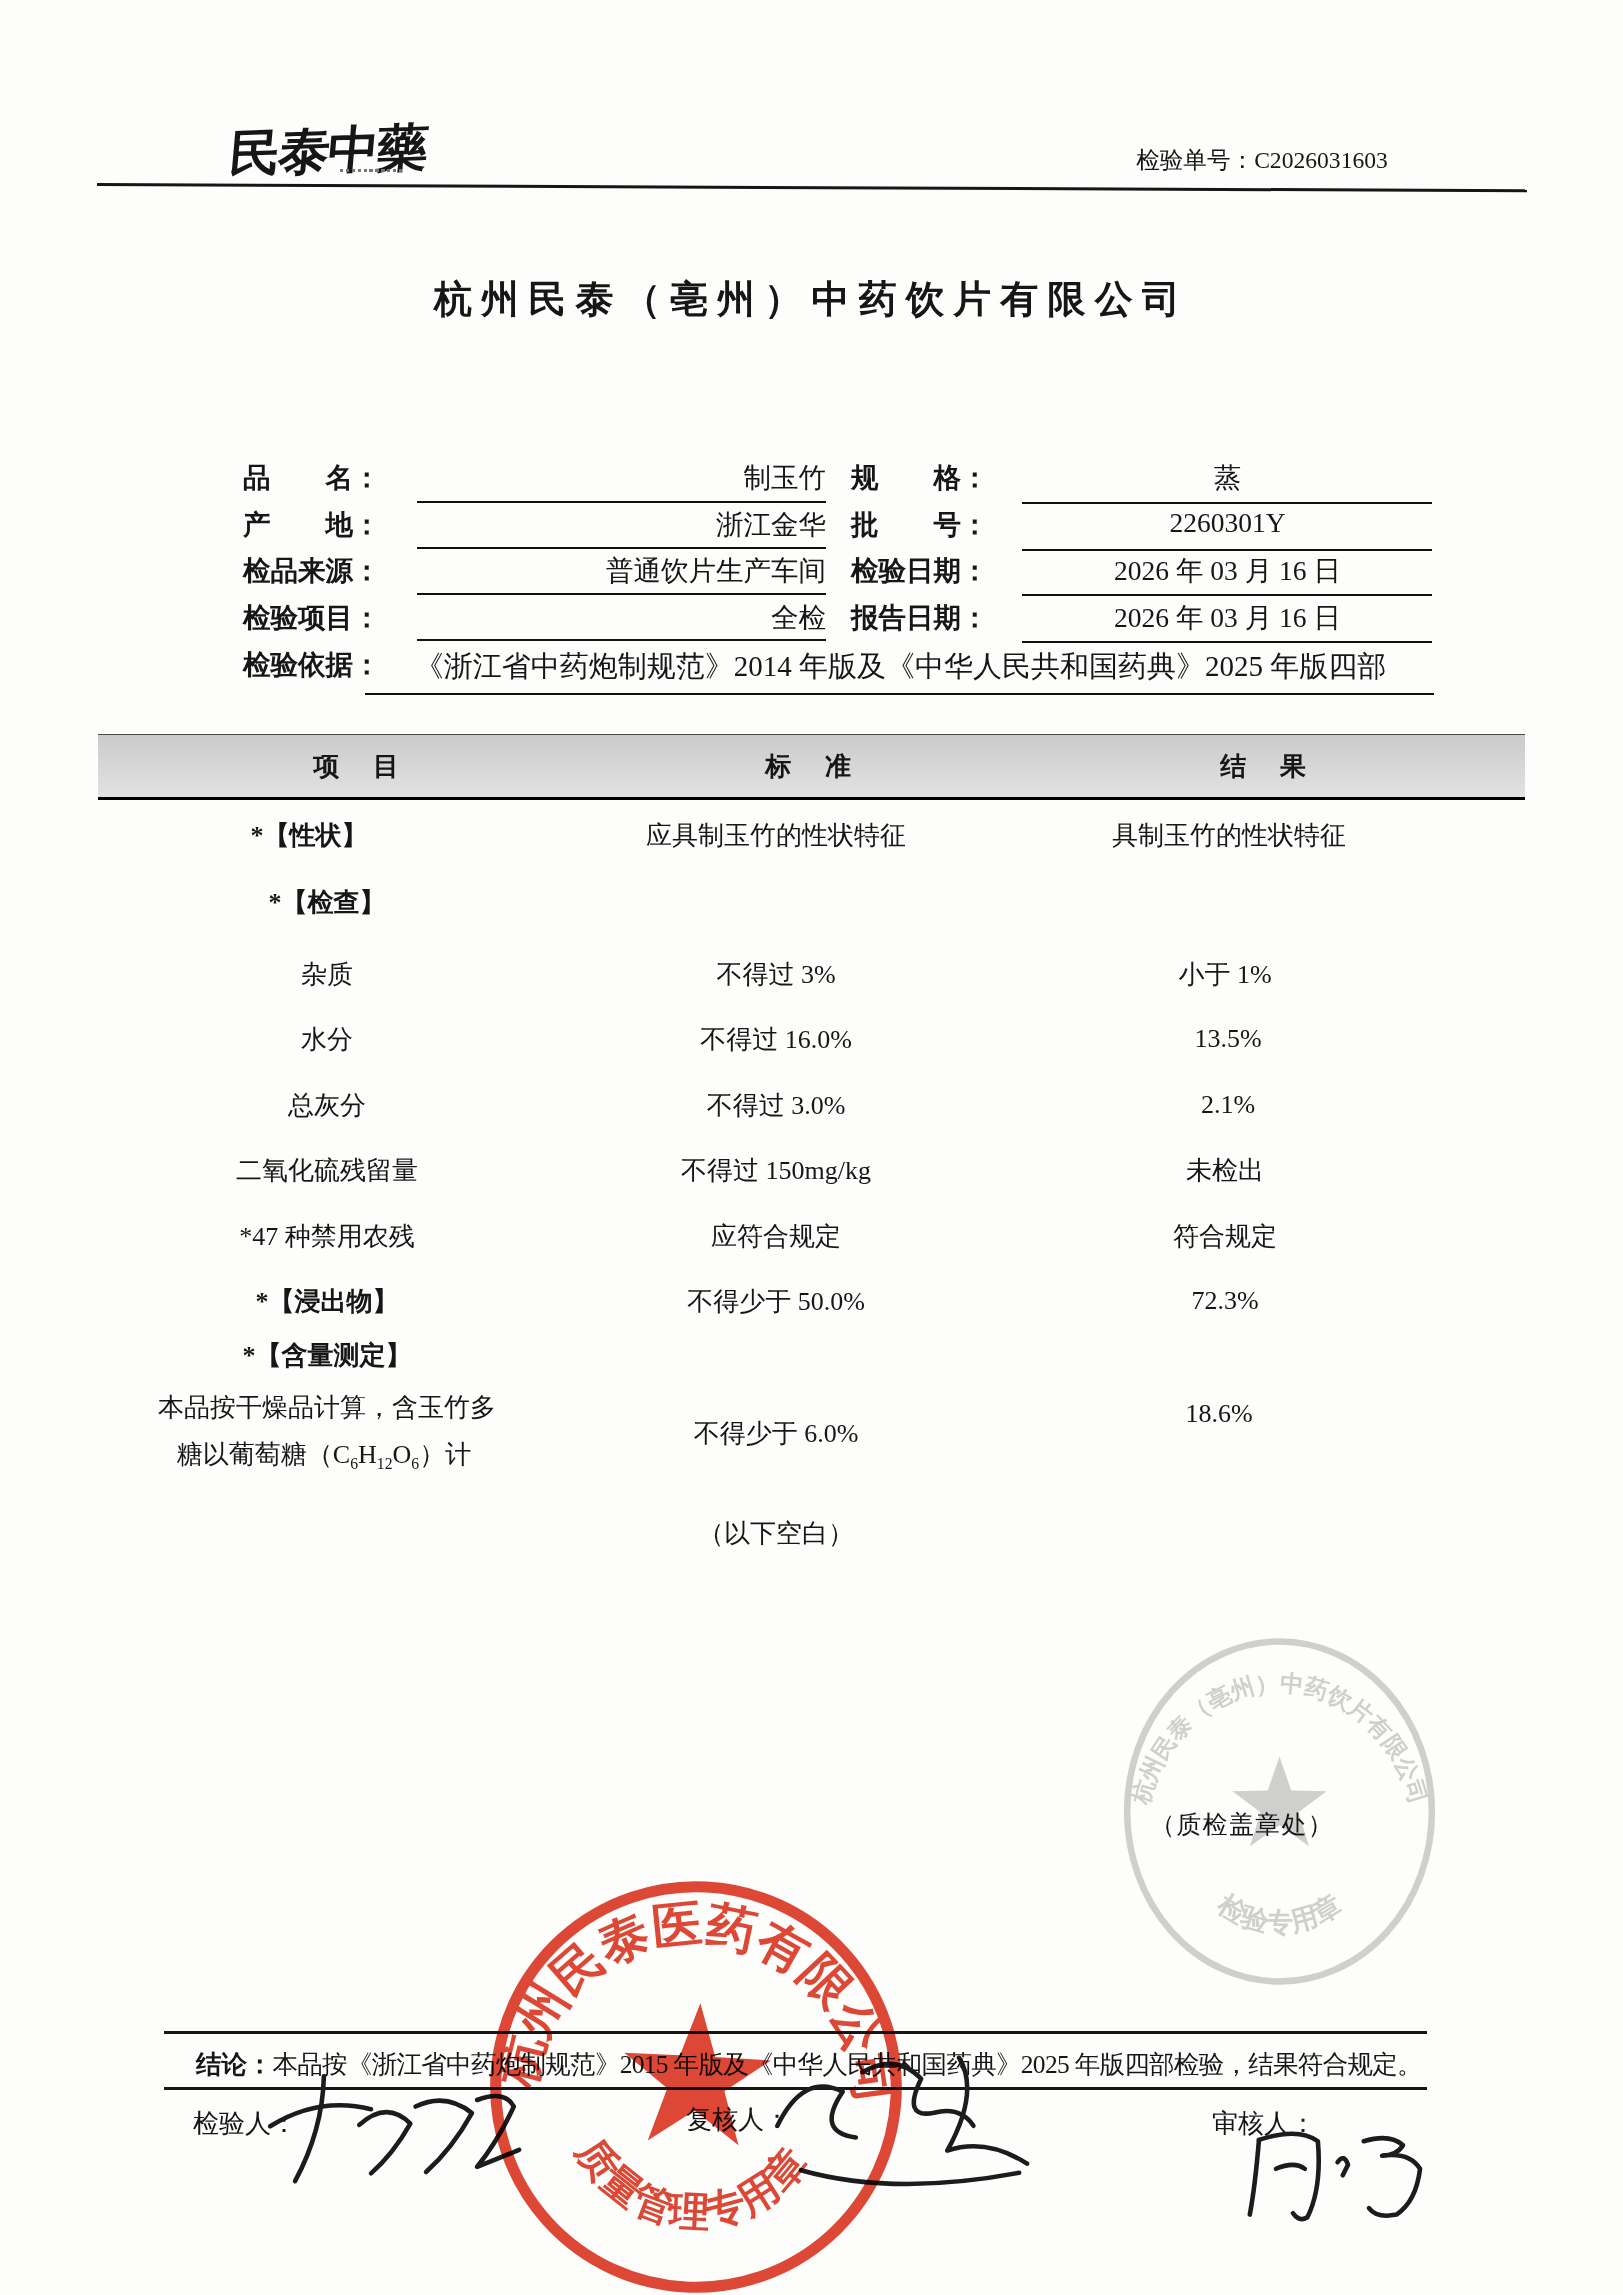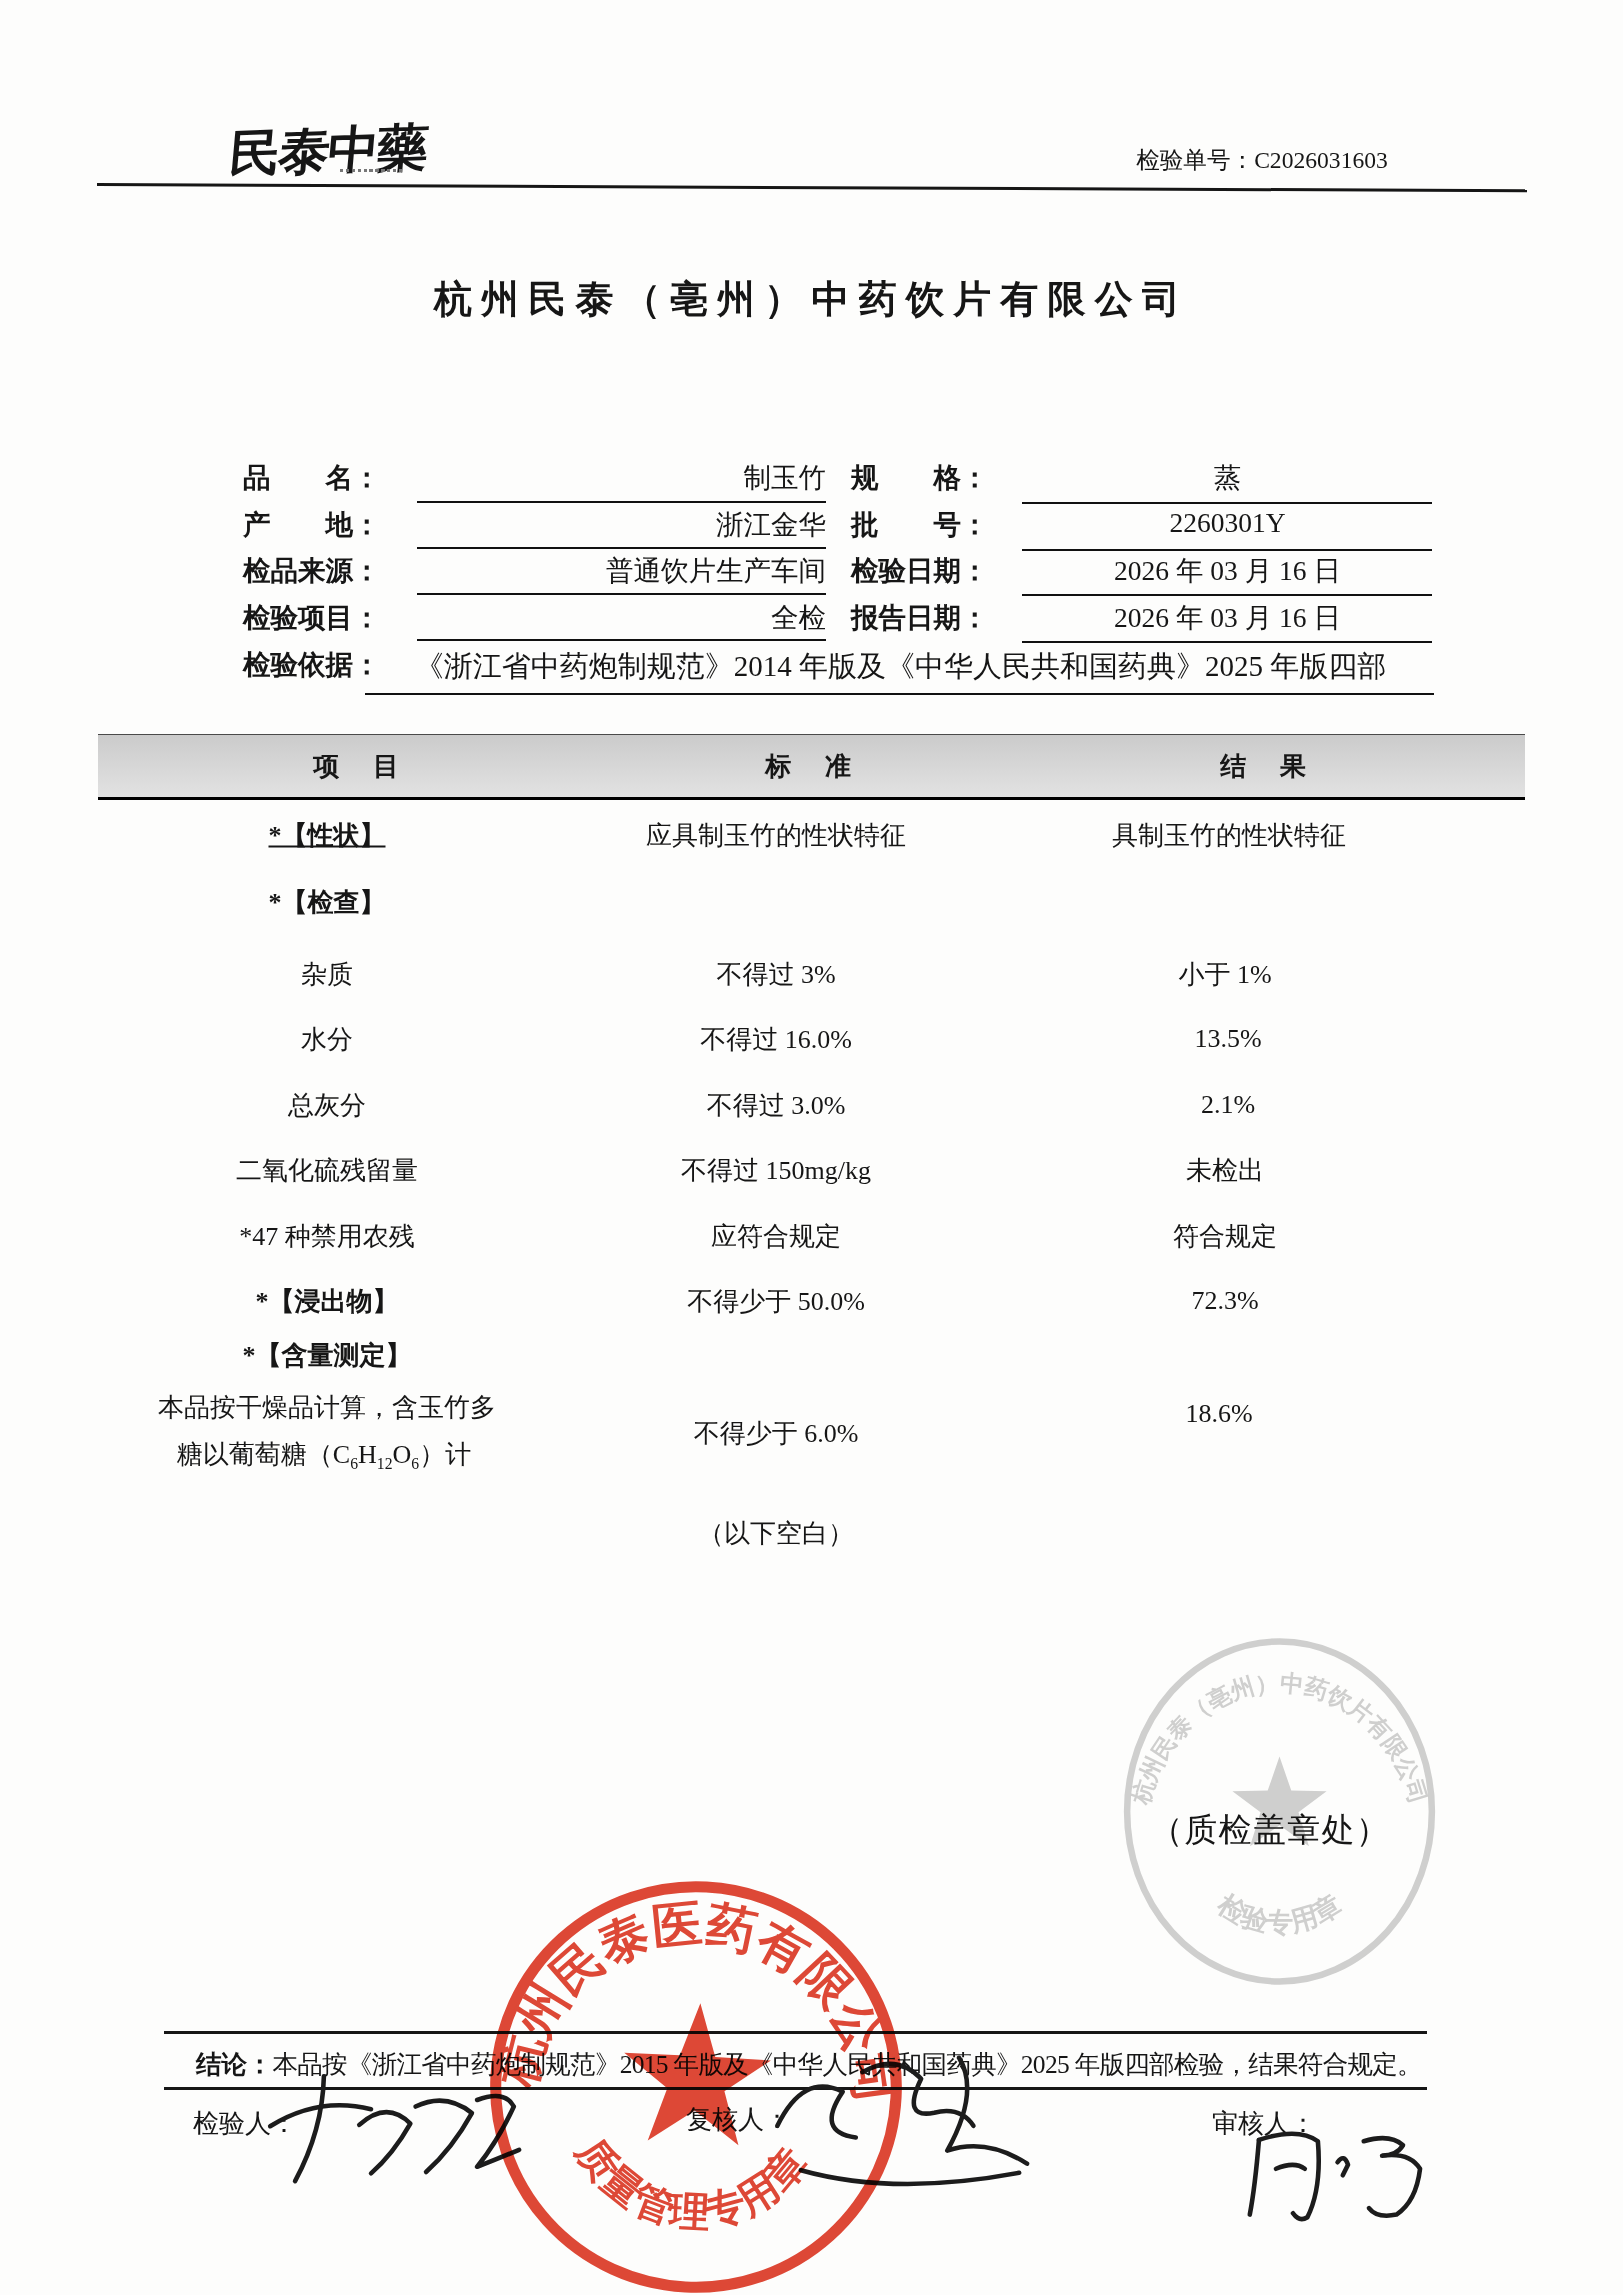--- a/index.html
+++ b/index.html
@@ -30,21 +30,21 @@
   .tcell{position:absolute;transform:translate(-50%,-50%);white-space:nowrap;font-size:26px;text-align:center;}
   .em{font-weight:bold;}
   sub{font-size:15.7px;line-height:0;}
   .note{font-size:26px;}
   
   .concl{font-size:25.5px;letter-spacing:-0.7px;}
   .concl b{letter-spacing:0;}
   .signlabel{font-size:26px;}
   .sig path{fill:none;stroke:#1c1c1c;stroke-width:7;stroke-linecap:round;stroke-linejoin:round;}
   .stamp{mix-blend-mode:multiply;}
-  .caption{font-size:33px;letter-spacing:1.3px;text-align:center;}
+  .caption{font-size:25px;letter-spacing:1.3px;text-align:center;}
 </style>
 </head>
 <body>
 
 <div class="page">
 
   <div class="abs logo" style="left:230px;top:117px;">民泰中藥</div>
   <div class="logo-sub" style="left:340px;top:169px;"></div>
   <div class="abs report-no" style="left:1072px;top:144px;text-align:center;"><span>检验单号：</span><span>C2026031603</span></div>
   <div class="rule" style="left:97px;top:183px;width:1430px;height:3.3px;transform:rotate(0.25deg);transform-origin:left center;"></div>
@@ -85,21 +85,21 @@
 
   <div class="abs ilabel" style="left:243px;top:647px;">检验依据：</div>
   <div class="abs" style="left:367px;top:647px;width:1067px;text-align:center;font-size:29px;">《浙江省中药炮制规范》2014 年版及《中华人民共和国药典》2025 年版四部</div>
   <div class="rule uline" style="left:365px;top:693px;width:1069px;"></div>
 
   <div class="abs band"></div>
   <div class="tcell th" style="left:322px;top:766px;">项　目</div>
   <div class="tcell th" style="left:774px;top:766px;">标　准</div>
   <div class="tcell th" style="left:1229px;top:766px;">结　果</div>
 
-  <div class="tcell em" style="left:327px;top:835px;text-decoration:underline;">*【性状】</div>
+  <div class="tcell em" style="left:309px;top:835px;">*【性状】</div>
   <div class="tcell" style="left:776px;top:835px;">应具制玉竹的性状特征</div>
   <div class="tcell" style="left:1229px;top:835px;">具制玉竹的性状特征</div>
 
   <div class="tcell em" style="left:327px;top:902px;">*【检查】</div>
 
   <div class="tcell" style="left:327px;top:974px;">杂质</div>
   <div class="tcell" style="left:776px;top:974px;">不得过 3%</div>
   <div class="tcell" style="left:1225px;top:974px;">小于 1%</div>
 
   <div class="tcell" style="left:327px;top:1039px;">水分</div>

